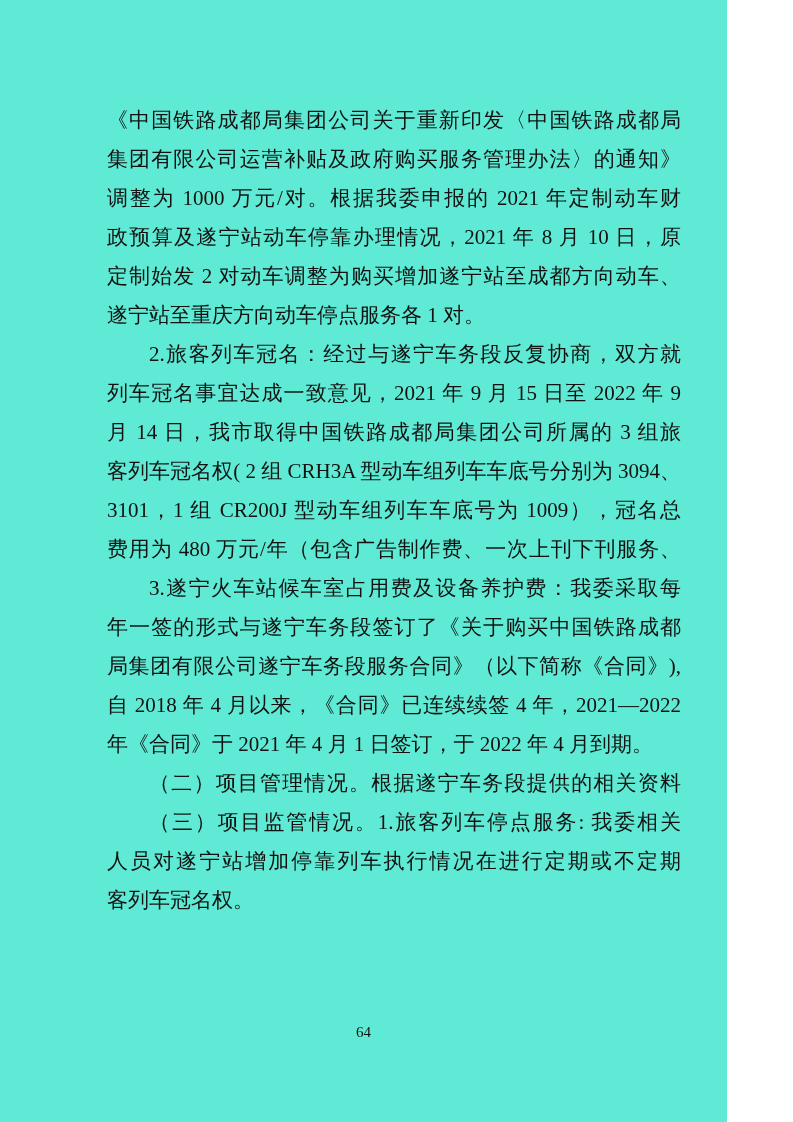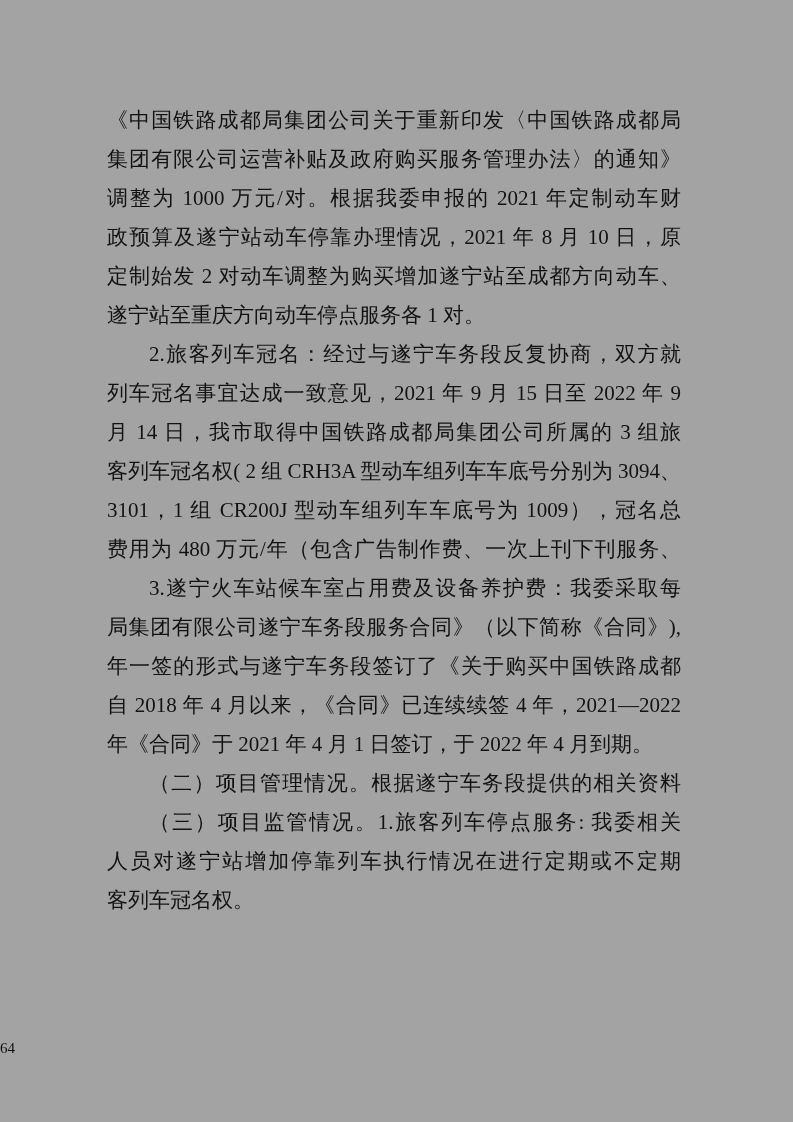--- a/index.html
+++ b/index.html
@@ -2,23 +2,23 @@
 <html><head>
 <meta charset="utf-8">
 <style>
   html, body {
     margin: 0;
     padding: 0;
     background: #ffffff;
   }
   .page {
     position: relative;
-    width: 793px;
+    width: 727px;
     height: 1122px;
-    background: #a3a3a3;
+    background: #5eead4;
     overflow: hidden;
     font-family: "Liberation Serif", "DejaVu Serif", serif;
   }
   .text-block {
     position: absolute;
     left: 107px;
     top: 101px;
     width: 574px;
   }
   .ln {
@@ -38,48 +38,47 @@
     text-align-last: left;
   }
   .ind {
     text-indent: 42px;
   }
   .page-number {
     position: absolute;
     top: 1022px;
     left: 0;
     width: 100%;
-    text-align: left;
+    text-align: center;
     font-size: 15px;
     line-height: 20px;
     color: #121212;
     font-family: "Liberation Serif", "DejaVu Serif", serif;
-    margin-top: 16px;
   }
 </style>
 </head>
 <body>
 
 <div class="page">
   <div class="text-block">
     <div class="ln j">《中国铁路成都局集团公司关于重新印发〈中国铁路成都局</div>
     <div class="ln j">集团有限公司运营补贴及政府购买服务管理办法〉的通知》</div>
     <div class="ln j">调整为 1000 万元/对。根据我委申报的 2021 年定制动车财</div>
     <div class="ln j">政预算及遂宁站动车停靠办理情况，2021 年 8 月 10 日，原</div>
     <div class="ln j">定制始发 2 对动车调整为购买增加遂宁站至成都方向动车、</div>
     <div class="ln last">遂宁站至重庆方向动车停点服务各 1 对。</div>
     <div class="ln j ind">2.旅客列车冠名：经过与遂宁车务段反复协商，双方就</div>
     <div class="ln j">列车冠名事宜达成一致意见，2021 年 9 月 15 日至 2022 年 9</div>
     <div class="ln j">月 14 日，我市取得中国铁路成都局集团公司所属的 3 组旅</div>
     <div class="ln j">客列车冠名权( 2 组 CRH3A 型动车组列车车底号分别为 3094、</div>
     <div class="ln j">3101，1 组 CR200J 型动车组列车车底号为 1009），冠名总</div>
     <div class="ln j">费用为 480 万元/年（包含广告制作费、一次上刊下刊服务、</div>
     <div class="ln j ind">3.遂宁火车站候车室占用费及设备养护费：我委采取每</div>
+    <div class="ln j">年一签的形式与遂宁车务段签订了《关于购买中国铁路成都</div>
     <div class="ln j">局集团有限公司遂宁车务段服务合同》（以下简称《合同》),</div>
-    <div class="ln j">年一签的形式与遂宁车务段签订了《关于购买中国铁路成都</div>
     <div class="ln j">自 2018 年 4 月以来，《合同》已连续续签 4 年，2021—2022</div>
     <div class="ln last">年《合同》于 2021 年 4 月 1 日签订，于 2022 年 4 月到期。</div>
     <div class="ln j ind">（二）项目管理情况。根据遂宁车务段提供的相关资料</div>
     <div class="ln j ind">（三）项目监管情况。1.旅客列车停点服务: 我委相关</div>
     <div class="ln j">人员对遂宁站增加停靠列车执行情况在进行定期或不定期</div>
     <div class="ln last">客列车冠名权。</div>
   </div>
 
   <div class="page-number">64</div>
 </div>

